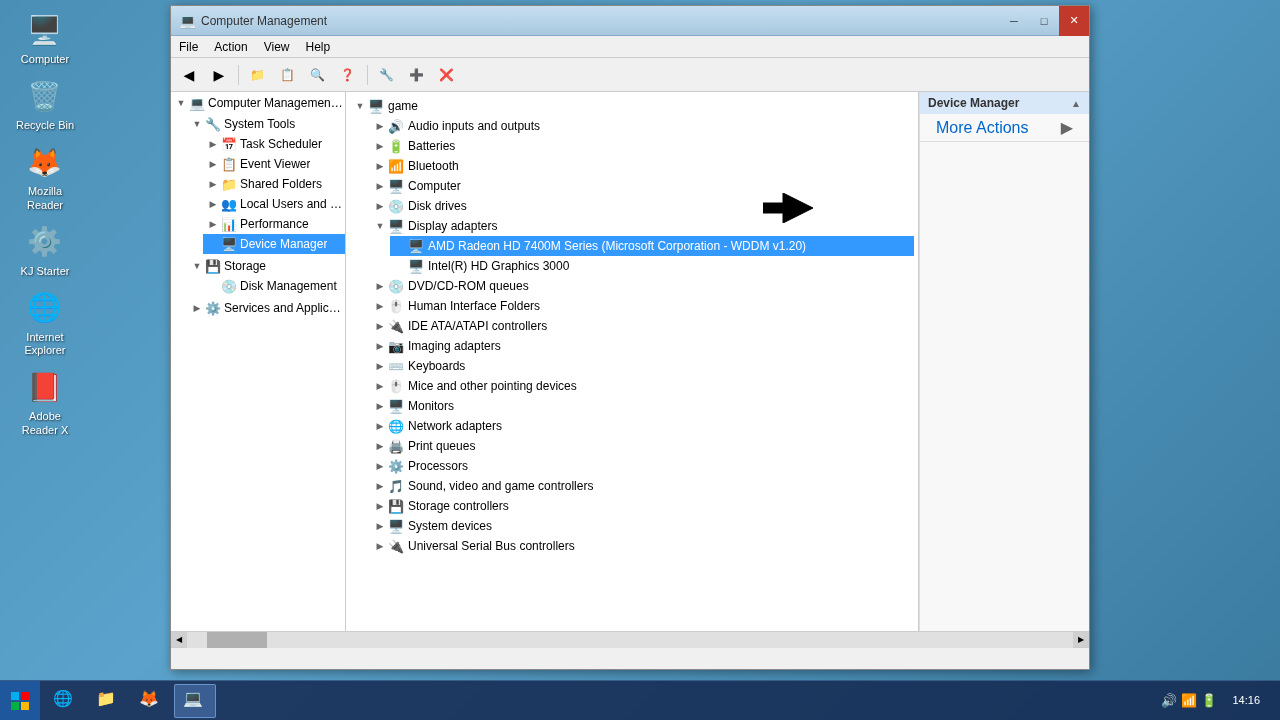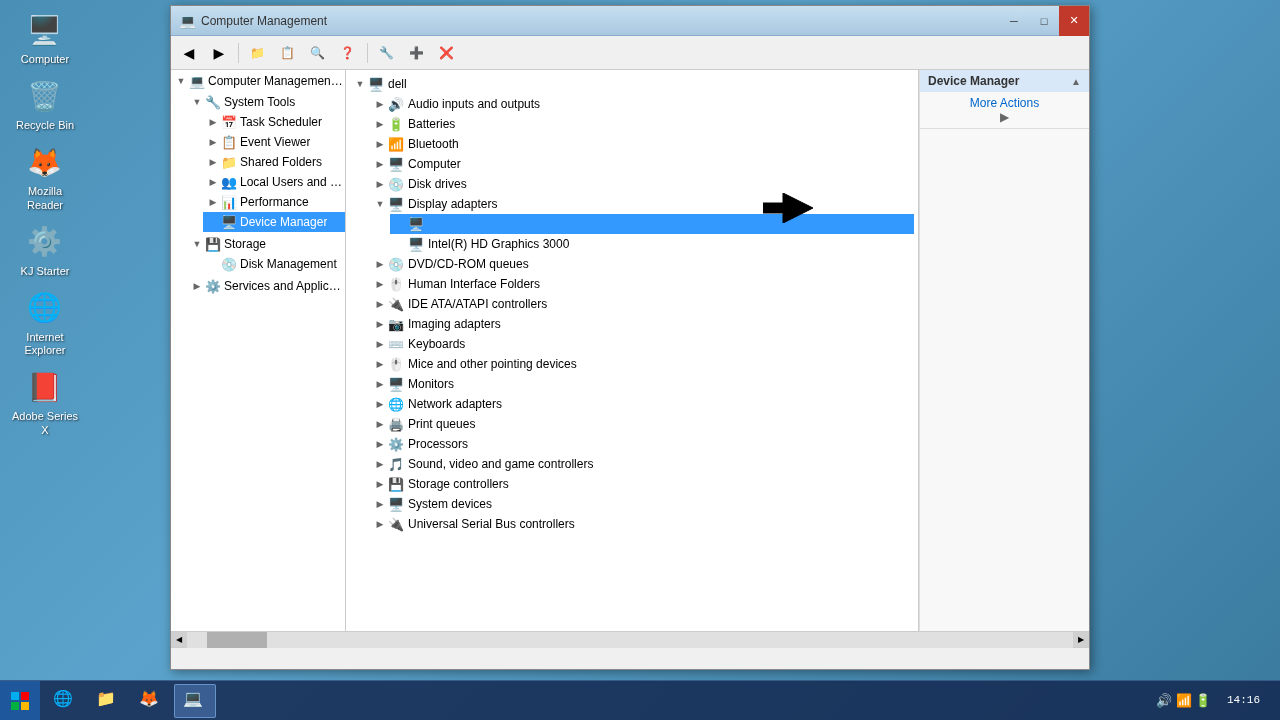--- a/index.html
+++ b/index.html
@@ -106,21 +106,20 @@
       gap: 5px;
       color: white;
       font-size: 11px;
     }
     .taskbar-clock {
       color: white;
       font-size: 11px;
       text-align: center;
       line-height: 1.4;
       padding: 0 10px;
-      font-family: Liberation Mono, monospace;
     }
 
     
     .window {
       position: absolute;
       top: 5px;
       left: 170px;
       width: 920px;
       height: 665px;
       background: #fff;
@@ -357,27 +356,26 @@
       align-items: center;
       justify-content: space-between;
       cursor: pointer;
     }
     .actions-section-header .collapse-btn {
       font-size: 10px;
       color: #666;
     }
     .actions-item {
       padding: 4px 16px;
-      font-size: 12px;
+      font-size: 16px;
       color: #0066cc;
       cursor: pointer;
       display: flex;
       align-items: center;
       justify-content: space-between;
-      flex-direction: column;
     }
     .actions-item .arrow { color: #666; }
 
     
     .statusbar {
       height: 22px;
       background: #f0f0f0;
       border-top: 1px solid #ccc;
       display: flex;
       align-items: center;
@@ -442,38 +440,44 @@
     <div class="desktop-icon">
       <div class="icon-img">⚙️</div>
       <div class="icon-label">KJ Starter</div>
     </div>
     <div class="desktop-icon">
       <div class="icon-img">🌐</div>
       <div class="icon-label">Internet Explorer</div>
     </div>
     <div class="desktop-icon">
       <div class="icon-img">📕</div>
-      <div class="icon-label">Adobe Series X</div>
+      <div class="icon-label">Adobe Reader X</div>
     </div>
   </div>
 
   <div class="window">
 
     <div class="titlebar">
       <div class="titlebar-left">
         <div class="titlebar-icon">💻</div>
         <span class="titlebar-title">Computer Management</span>
       </div>
       <div class="titlebar-controls">
         <button class="title-btn">─</button>
         <button class="title-btn">□</button>
         <button class="title-btn close">✕</button>
       </div>
     </div>
 
+    <div class="menubar">
+      <div class="menu-item">File</div>
+      <div class="menu-item">Action</div>
+      <div class="menu-item">View</div>
+      <div class="menu-item">Help</div>
+    </div>
 
     <div class="toolbar">
       <button class="toolbar-btn">◀</button>
       <button class="toolbar-btn">▶</button>
       <div class="toolbar-sep"></div>
       <button class="toolbar-btn" style="font-size:12px;">📁</button>
       <button class="toolbar-btn" style="font-size:12px;">📋</button>
       <button class="toolbar-btn" style="font-size:12px;">🔍</button>
       <button class="toolbar-btn" style="font-size:12px;">❓</button>
       <div class="toolbar-sep"></div>
@@ -559,21 +563,21 @@
           </div>
         </div>
       </div>
 
       <div class="center-panel">
         <div class="device-tree">
 
           <div class="device-row">
             <div class="device-expand">▼</div>
             <div class="device-icon">🖥️</div>
-            <span class="device-label">dell</span>
+            <span class="device-label">game</span>
           </div>
           <div class="device-children">
 
             <div class="device-row">
               <div class="device-expand">▶</div>
               <div class="device-icon">🔊</div>
               <span class="device-label">Audio inputs and outputs</span>
             </div>
 
             <div class="device-row">
@@ -602,20 +606,21 @@
 
             <div class="device-row">
               <div class="device-expand">▼</div>
               <div class="device-icon">🖥️</div>
               <span class="device-label">Display adapters</span>
             </div>
             <div style="padding-left:20px;">
               <div class="device-row selected">
                 <div class="device-expand" style="visibility:hidden;"></div>
                 <div class="device-icon">🖥️</div>
+                <span class="device-label">AMD Radeon HD 7400M Series (Microsoft Corporation - WDDM v1.20)</span>
               </div>
               <div class="device-row">
                 <div class="device-expand" style="visibility:hidden;"></div>
                 <div class="device-icon">🖥️</div>
                 <span class="device-label">Intel(R) HD Graphics 3000</span>
               </div>
             </div>
 
             <div class="device-row">
               <div class="device-expand">▶</div>

